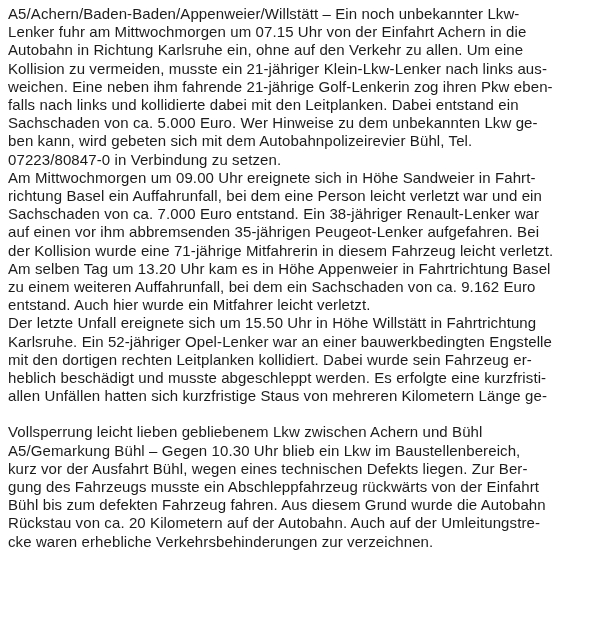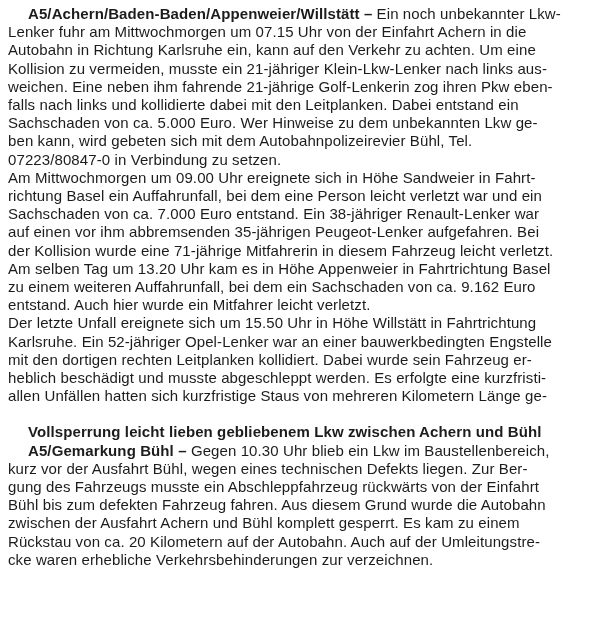--- a/index.html
+++ b/index.html
@@ -18,35 +18,34 @@
     line-height: 18.2px;
     color: #1c1c1c;
     overflow: hidden;
   }
   .report-section { }
   .line {
     white-space: pre;
     letter-spacing: 0.1px;
   }
   .bold {
-    font-weight: bold;
-    margin-left: 20px;
+    font-weight: normal;
   }
   .section-gap {
     height: 18px;
   }
 </style>
 </head>
 <body>
 
 <div class="page">
   <div class="report-section">
       <div class="line"><span class="bold">A5/Achern/Baden-Baden/Appenweier/Willstätt –</span><span> Ein noch unbekannter Lkw-</span></div>
       <div class="line"><span>Lenker fuhr am Mittwochmorgen um 07.15 Uhr von der Einfahrt Achern in die</span></div>
-      <div class="line"><span>Autobahn in Richtung Karlsruhe ein, kann auf den Verkehr zu achten. Um eine</span></div>
+      <div class="line"><span>Autobahn in Richtung Karlsruhe ein, ohne auf den Verkehr zu allen. Um eine</span></div>
       <div class="line"><span>Kollision zu vermeiden, musste ein 21-jähriger Klein-Lkw-Lenker nach links aus-</span></div>
       <div class="line"><span>weichen. Eine neben ihm fahrende 21-jährige Golf-Lenkerin zog ihren Pkw eben-</span></div>
       <div class="line"><span>falls nach links und kollidierte dabei mit den Leitplanken. Dabei entstand ein</span></div>
       <div class="line"><span>Sachschaden von ca. 5.000 Euro. Wer Hinweise zu dem unbekannten Lkw ge-</span></div>
       <div class="line"><span>ben kann, wird gebeten sich mit dem Autobahnpolizeirevier Bühl, Tel.</span></div>
       <div class="line"><span>07223/80847-0 in Verbindung zu setzen.</span></div>
       <div class="line"><span>Am Mittwochmorgen um 09.00 Uhr ereignete sich in Höhe Sandweier in Fahrt-</span></div>
       <div class="line"><span>richtung Basel ein Auffahrunfall, bei dem eine Person leicht verletzt war und ein</span></div>
       <div class="line"><span>Sachschaden von ca. 7.000 Euro entstand. Ein 38-jähriger Renault-Lenker war</span></div>
       <div class="line"><span>auf einen vor ihm abbremsenden 35-jährigen Peugeot-Lenker aufgefahren. Bei</span></div>
@@ -60,17 +59,16 @@
       <div class="line"><span>heblich beschädigt und musste abgeschleppt werden. Es erfolgte eine kurzfristi-</span></div>
       <div class="line"><span>allen Unfällen hatten sich kurzfristige Staus von mehreren Kilometern Länge ge-</span></div>
     </div>
   <div class="section-gap"></div>
   <div class="report-section">
       <div class="line"><span class="bold">Vollsperrung leicht lieben gebliebenem Lkw zwischen Achern und Bühl</span></div>
       <div class="line"><span class="bold">A5/Gemarkung Bühl –</span><span> Gegen 10.30 Uhr blieb ein Lkw im Baustellenbereich,</span></div>
       <div class="line"><span>kurz vor der Ausfahrt Bühl, wegen eines technischen Defekts liegen. Zur Ber-</span></div>
       <div class="line"><span>gung des Fahrzeugs musste ein Abschleppfahrzeug rückwärts von der Einfahrt</span></div>
       <div class="line"><span>Bühl bis zum defekten Fahrzeug fahren. Aus diesem Grund wurde die Autobahn</span></div>
-      <div class="line"><span>zwischen der Ausfahrt Achern und Bühl komplett gesperrt. Es kam zu einem</span></div>
       <div class="line"><span>Rückstau von ca. 20 Kilometern auf der Autobahn. Auch auf der Umleitungstre-</span></div>
       <div class="line"><span>cke waren erhebliche Verkehrsbehinderungen zur verzeichnen.</span></div>
     </div>
 </div>
 
 </body></html>

